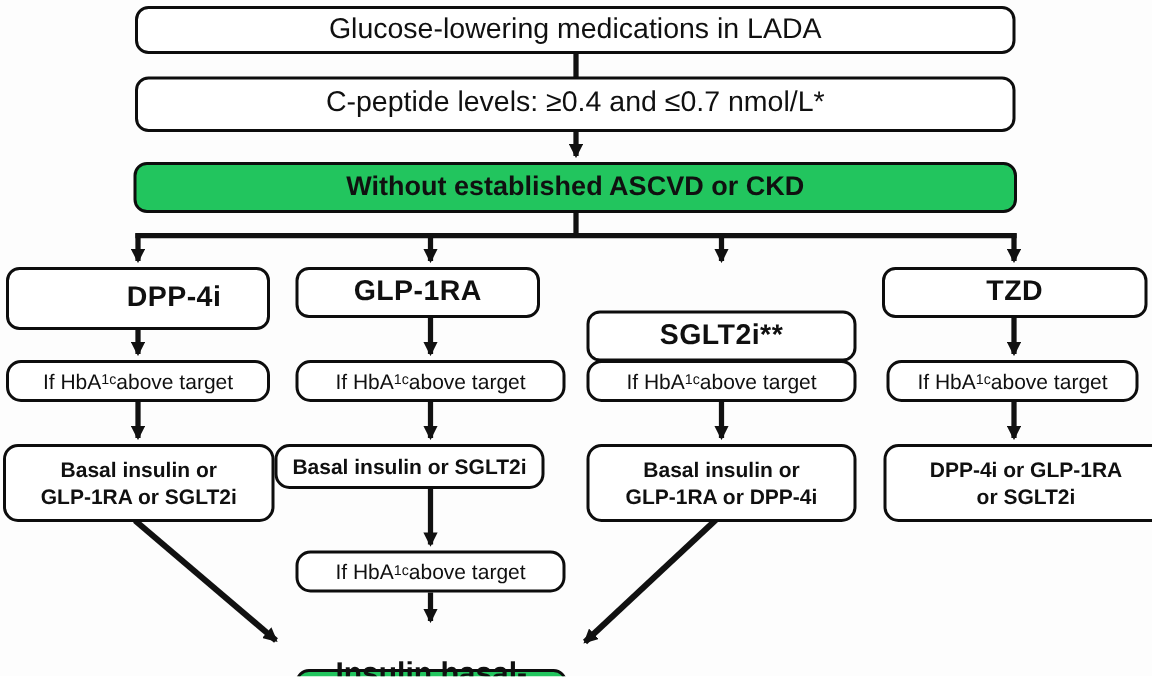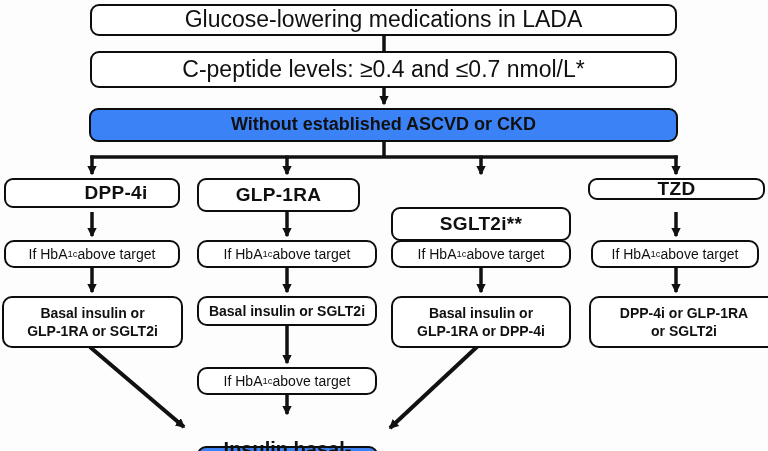--- a/index.html
+++ b/index.html
@@ -24,24 +24,24 @@
     border: 2.5px solid #0d0d0d;
     border-radius: 9px;
     background: #ffffff;
     display: flex;
     align-items: center;
     justify-content: center;
     text-align: center;
     z-index: 1;
     line-height: 1.2;
   }
-  .gray { background: #3b82f6; }
+  .gray { background: #22c55e; }
   .bold { font-weight: bold; }
   .pre  { white-space: pre-line; line-height: 1.3; }
-  .fs-top   { font-size: 23px; }
+  .fs-top   { font-size: 19px; }
   .fs-cond  { font-size: 18px; }
   .fs-head  { font-size: 19px; letter-spacing: 0.3px; }
   .fs-small { font-size: 14px; border-radius: 10px; }
   .fs-final { font-size: 20px; margin-top: 28px; }
   .subsc {
     font-size: 9.5px;
     vertical-align: -0.35em;
     line-height: 0;
   }
 </style>
@@ -88,24 +88,24 @@
       <line x1="480" y1="344" x2="390" y2="428" stroke-width="4" marker-end="url(#ah)"></line>
     </g>
   </svg>
 
   <div class="box fs-top" style="left:90px; top:4px; width:587px; height:32px;">Glucose-lowering medications in LADA</div>
 
   <div class="box fs-top" style="left:90px; top:51px; width:587px; height:37px;">C-peptide levels: ≥0.4 and ≤0.7 nmol/L*</div>
 
   <div class="box gray bold fs-cond" style="left:89px; top:108px; width:589px; height:34px;">Without established ASCVD or CKD</div>
 
-  <div class="box bold fs-head" style="left:4px; top:178px; width:176px; height:30px;padding-left:48px;">DPP-4i</div>
+  <div class="box bold fs-head" style="left:4px; top:178px; width:176px; height:42px;padding-left:48px;">DPP-4i</div>
   <div class="box bold fs-head" style="left:197px; top:178px; width:163px; height:34px;">GLP-1RA</div>
   <div class="box bold fs-head" style="left:391px; top:178px; width:180px; height:34px;margin-top:29px;">SGLT2i**</div>
-  <div class="box bold fs-head" style="left:588px; top:178px; width:177px; height:22px;">TZD</div>
+  <div class="box bold fs-head" style="left:588px; top:178px; width:177px; height:34px;">TZD</div>
 
   <div class="box fs-small" style="left:4px; top:240px; width:176px; height:28px;">
     <span>If HbA</span>
       <span class="subsc">1c</span>
       <span> above target</span>
   </div>
   <div class="box fs-small" style="left:197px; top:240px; width:180px; height:28px;">
     <span>If HbA</span>
       <span class="subsc">1c</span>
       <span> above target</span>
@@ -116,21 +116,21 @@
       <span> above target</span>
   </div>
   <div class="box fs-small" style="left:591px; top:240px; width:168px; height:28px;">
     <span>If HbA</span>
       <span class="subsc">1c</span>
       <span> above target</span>
   </div>
 
   <div class="box bold pre fs-small" style="left:2px; top:296px; width:181px; height:52px;">Basal insulin or
 GLP-1RA or SGLT2i</div>
-  <div class="box bold fs-small" style="left:197px; top:296px; width:180px; height:30px;">Basal insulin or SGLT2i</div>
+  <div class="box bold fs-small" style="left:183px; top:296px; width:180px; height:30px;">Basal insulin or SGLT2i</div>
   <div class="box bold pre fs-small" style="left:391px; top:296px; width:180px; height:52px;">Basal insulin or
 GLP-1RA or DPP-4i</div>
   <div class="box bold pre fs-small" style="left:589px; top:296px; width:190px; height:52px;">DPP-4i or GLP-1RA
 or SGLT2i</div>
 
   <div class="box fs-small" style="left:197px; top:367px; width:180px; height:28px;">
     <span>If HbA</span>
       <span class="subsc">1c</span>
       <span> above target</span>
   </div>

